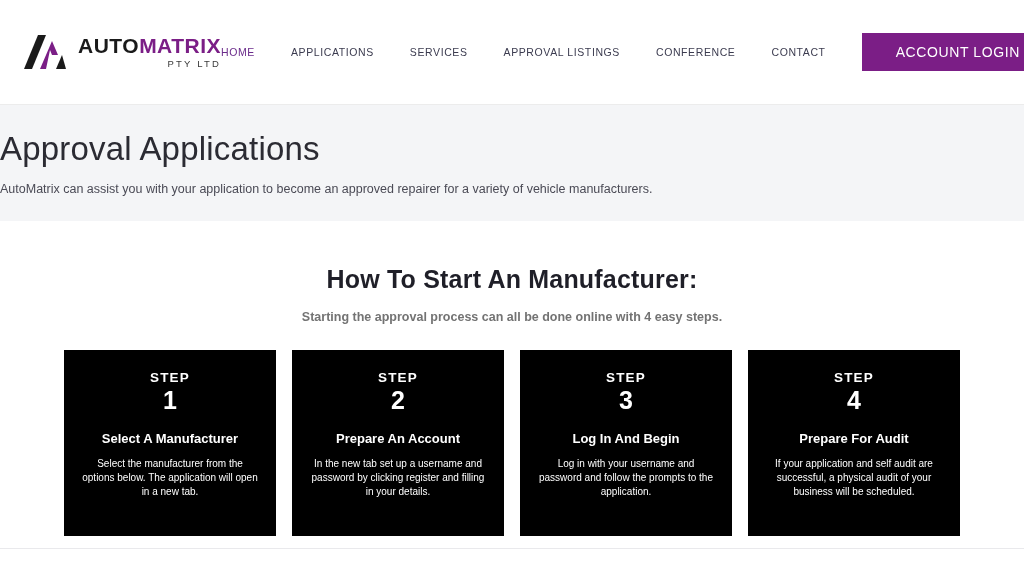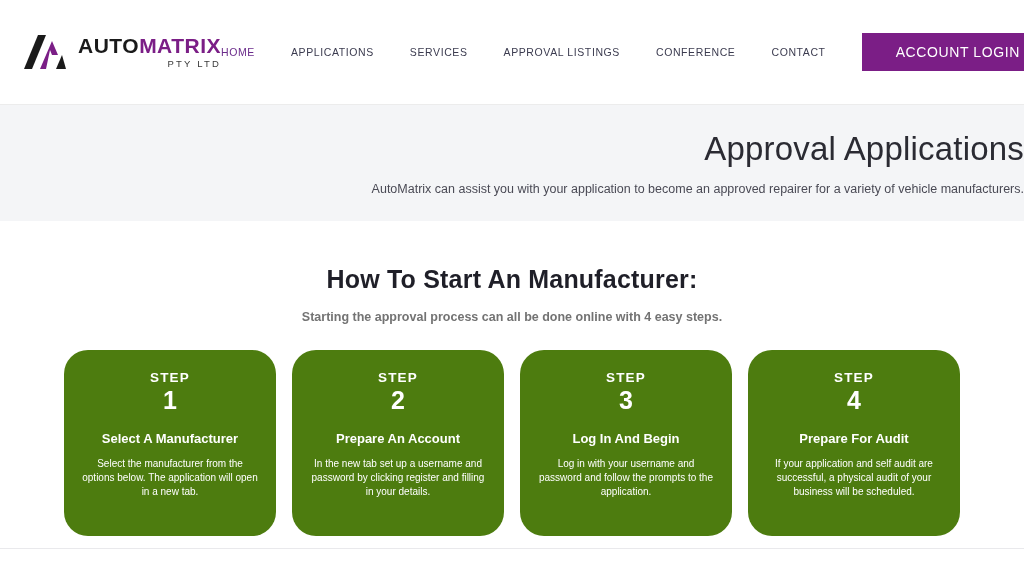--- a/index.html
+++ b/index.html
@@ -76,21 +76,21 @@
     white-space: nowrap;
   }
 
   
   .hero {
     background: #f4f5f7;
     border-top: 1px solid #ececec;
     height: 117px;
     display: flex;
     flex-direction: column;
-    align-items: flex-end;
+    align-items: flex-start;
     justify-content: center;
     text-align: center;
   }
   .hero h1 {
     font-size: 33px;
     font-weight: normal;
     color: #2b2b33;
     letter-spacing: 0.2px;
   }
   .hero p {
@@ -120,29 +120,28 @@
   }
 
   .steps {
     margin-top: 26px;
     display: flex;
     justify-content: center;
     gap: 16px;
     padding: 0 64px;
   }
   .step-card {
-    background: #4d7c0f;
+    background: #000000;
     width: 212px;
     height: 186px;
     color: #ffffff;
     padding: 20px 16px 14px;
     display: flex;
     flex-direction: column;
     align-items: center;
-    border-radius: 24px;
   }
   .step-word {
     font-size: 13.5px;
     font-weight: bold;
     letter-spacing: 1.2px;
   }
   .step-num {
     font-size: 25px;
     font-weight: bold;
     line-height: 1.15;

